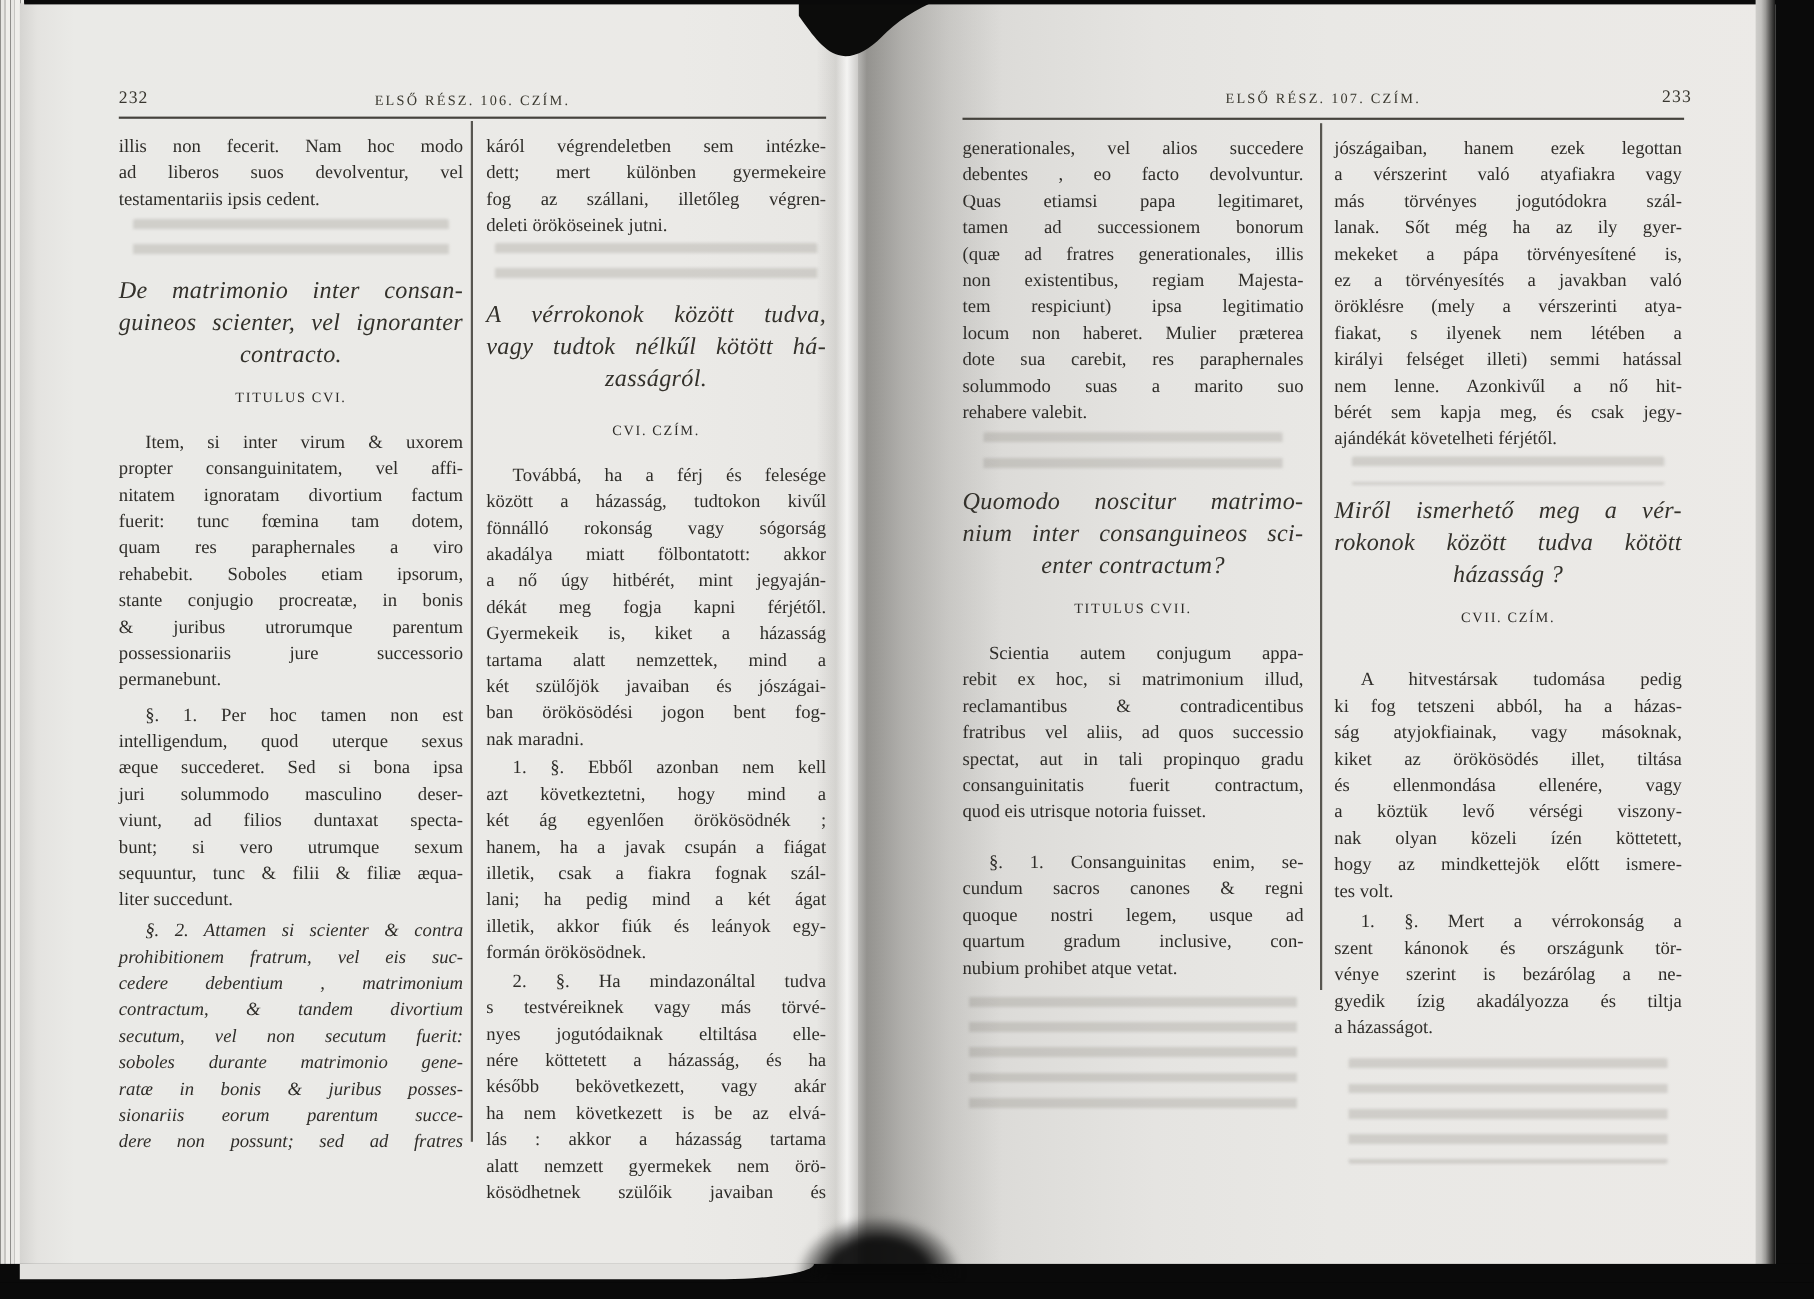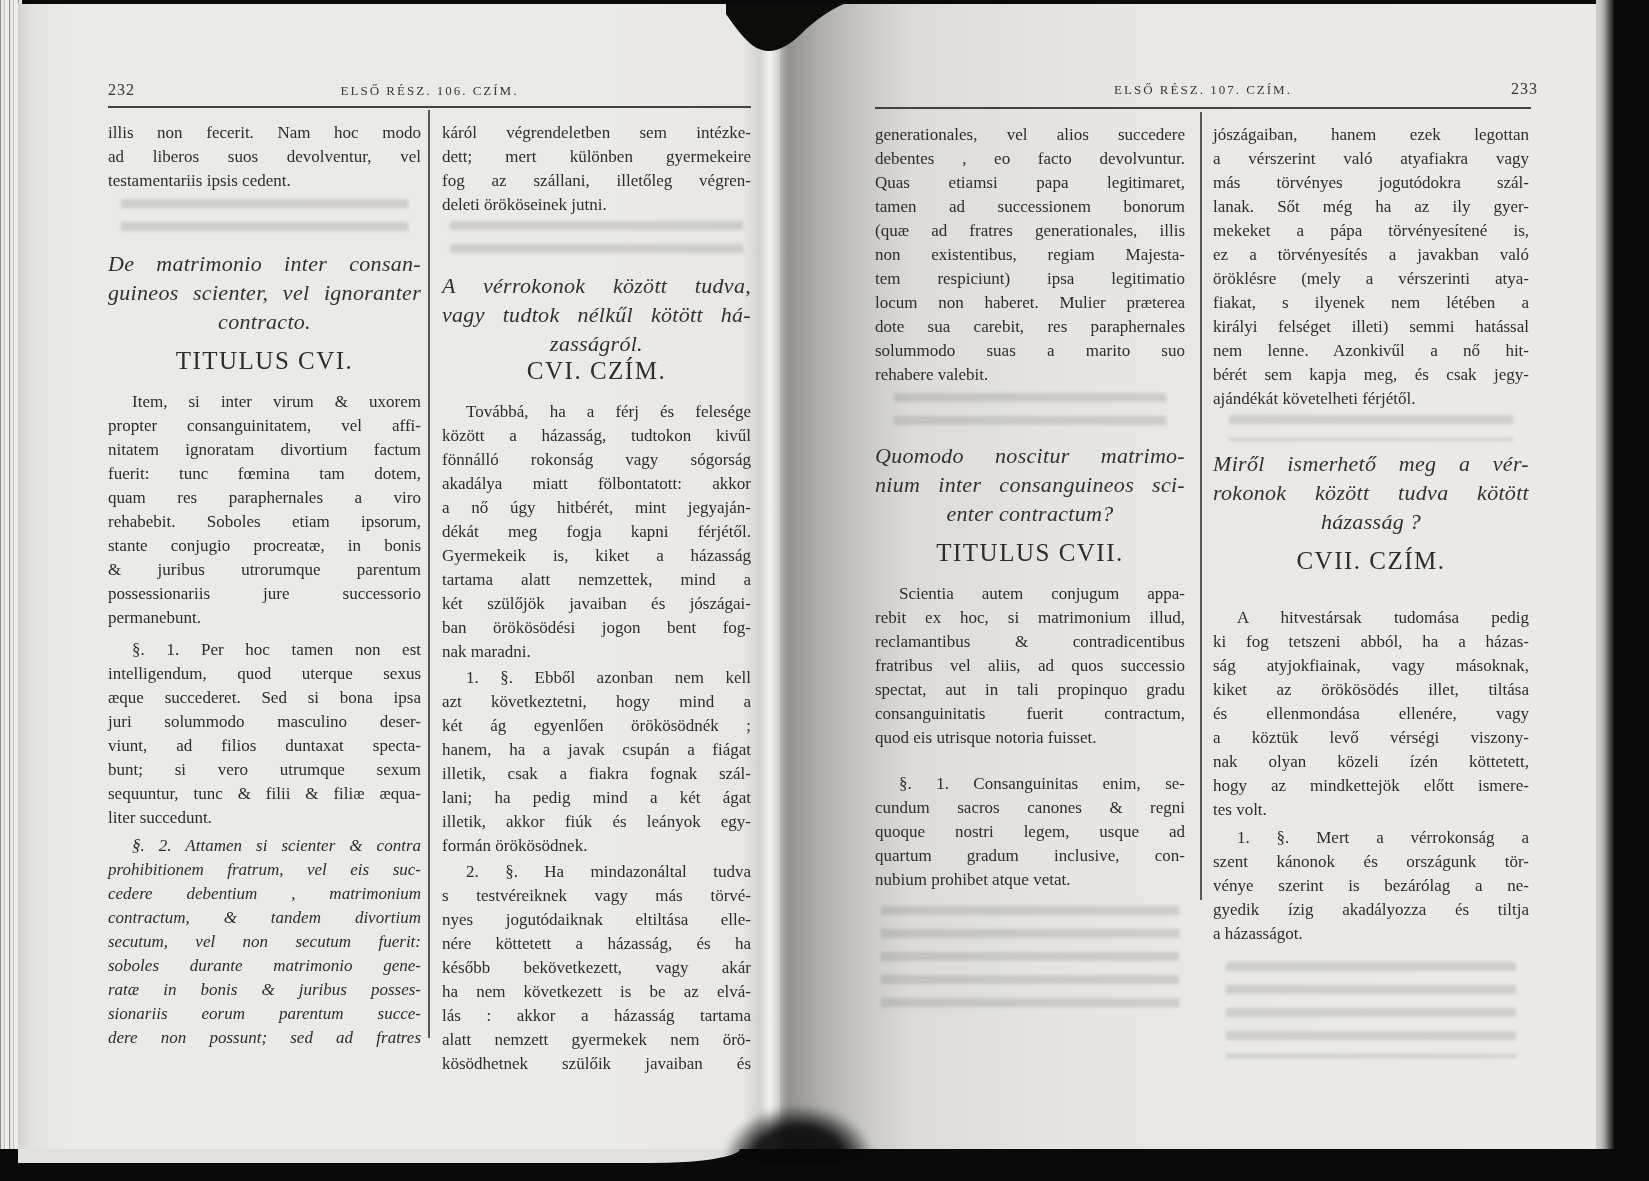--- a/index.html
+++ b/index.html
@@ -38,21 +38,21 @@
   .col-r2{left:433px;top:115px;width:316px;}
 
   .blk{position:relative;}
   .blk .ln{white-space:nowrap;}
   .blk.para .ln{text-align:justify;text-align-last:justify;white-space:normal;}
   .blk.para .ln.end{text-align-last:left;}
   .blk.para.indent .ln:first-child{text-indent:24px;}
   .blk.heading_italic{font-style:italic;font-size:22px;line-height:29px;letter-spacing:.3px;color:#33312b;}
   .blk.heading_italic .ln{text-align:justify;text-align-last:justify;white-space:normal;}
   .blk.heading_italic .ln.end{text-align-last:center;}
-  .blk.heading_caps{font-size:25px;line-height:26px;letter-spacing:1.5px;}
+  .blk.heading_caps{font-size:13px;line-height:26px;letter-spacing:1.5px;}
   .blk.heading_caps .ln{text-align:center;text-align-last:center;white-space:normal;}
 
   
   .blk.ghost{width:94%;margin-left:auto;margin-right:auto;border-radius:2px;
     background:repeating-linear-gradient(180deg,rgba(104,99,90,.20) 0 9px,rgba(104,99,90,0) 9px 23px);
     filter:blur(1.4px);}
 
   
   .gutter{position:absolute;left:742px;top:0;width:170px;height:1152px;pointer-events:none;
     background:linear-gradient(90deg,rgba(70,68,62,0) 0,rgba(70,68,62,.12) 18px,rgba(255,255,255,.55) 28px,rgba(55,53,48,.34) 46px,rgba(55,53,48,.20) 78px,rgba(55,53,48,.08) 120px,rgba(55,53,48,0) 100%);}
@@ -134,21 +134,21 @@
           <div class="ln">dett; mert különben gyermekeire</div>
           <div class="ln">fog az szállani, illetőleg végren-</div>
           <div class="ln end">deleti örököseinek jutni.</div>
         </div>
         <div class="blk ghost" style="margin-top: 4px; height: 40px; width: 95%;"></div>
         <div class="blk heading_italic" style="margin-top: 10px;">
           <div class="ln">A vérrokonok között tudva,</div>
           <div class="ln">vagy tudtok nélkűl kötött há-</div>
           <div class="ln end">zasságról.</div>
         </div>
-        <div class="blk heading_caps" style="margin-top: 0;">
+        <div class="blk heading_caps" style="margin-top: 20px;">
           <div class="ln end">CVI. CZÍM.</div>
         </div>
         <div class="blk para indent" style="margin-top: 16px;">
           <div class="ln">Továbbá, ha a férj és felesége</div>
           <div class="ln">között a házasság, tudtokon kivűl</div>
           <div class="ln">fönnálló rokonság vagy sógorság</div>
           <div class="ln">akadálya miatt fölbontatott: akkor</div>
           <div class="ln">a nő úgy hitbérét, mint jegyaján-</div>
           <div class="ln">dékát meg fogja kapni férjétől.</div>
           <div class="ln">Gyermekeik is, kiket a házasság</div>

